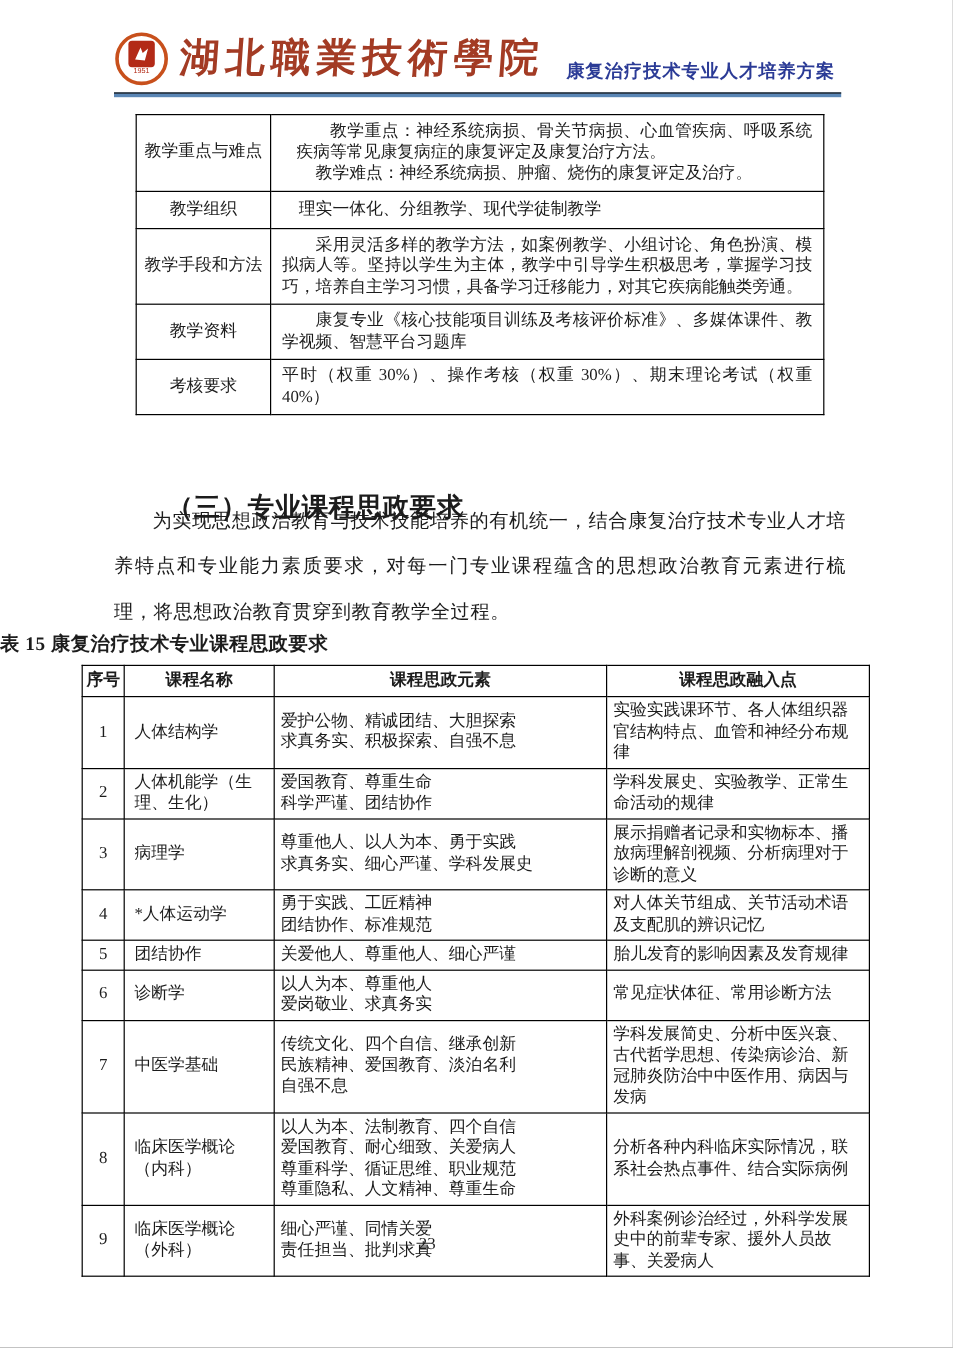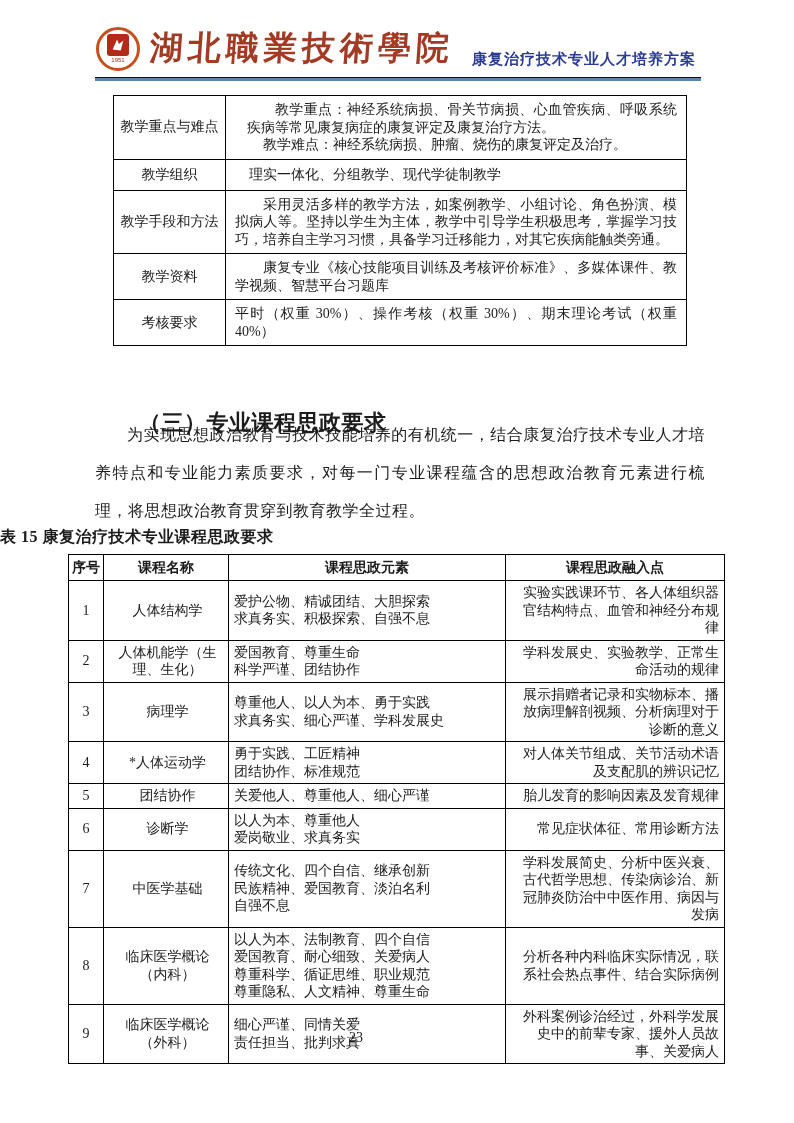--- a/index.html
+++ b/index.html
@@ -46,23 +46,23 @@
   
   .section-heading{position:absolute;top:408px;left:95px;width:608px;font-size:22px;font-weight:bold;text-indent:2em;letter-spacing:0.5px;}
   .body-paragraph{position:absolute;top:416px;left:95px;width:610px;margin:0;font-size:16px;line-height:38px;text-indent:2em;text-align:justify;letter-spacing:0.5px;}
 
   
   .table-title{position:absolute;top:527px;left:0;width:794px;text-align:left;font-size:16px;font-weight:bold;letter-spacing:0.5px;}
   .ideology-table{position:absolute;top:554px;left:68px;width:656px;font-size:14px;}
   .ideology-table th{font-weight:bold;text-align:center;padding:4px 2px;line-height:17px;}
   .ideology-table td{padding:3px 5px;line-height:17.5px;}
   .ideology-table .num-cell{text-align:center;}
-  .ideology-table .course-cell{text-align:center;padding-left:8px;}
+  .ideology-table .course-cell{text-align:left;padding-left:8px;}
   .ideology-table .elements-cell{margin-top:36px;}
-  .ideology-table .point-cell{text-align:right;}
+  .ideology-table .point-cell{text-align:left;}
   .ideology-table .element-line{margin:0;}
 
   
   .page-number{position:absolute;top:1030px;left:0;width:712px;text-align:center;font-size:14px;}
 </style>
 </head>
 <body>
 
 <div class="page">
 

